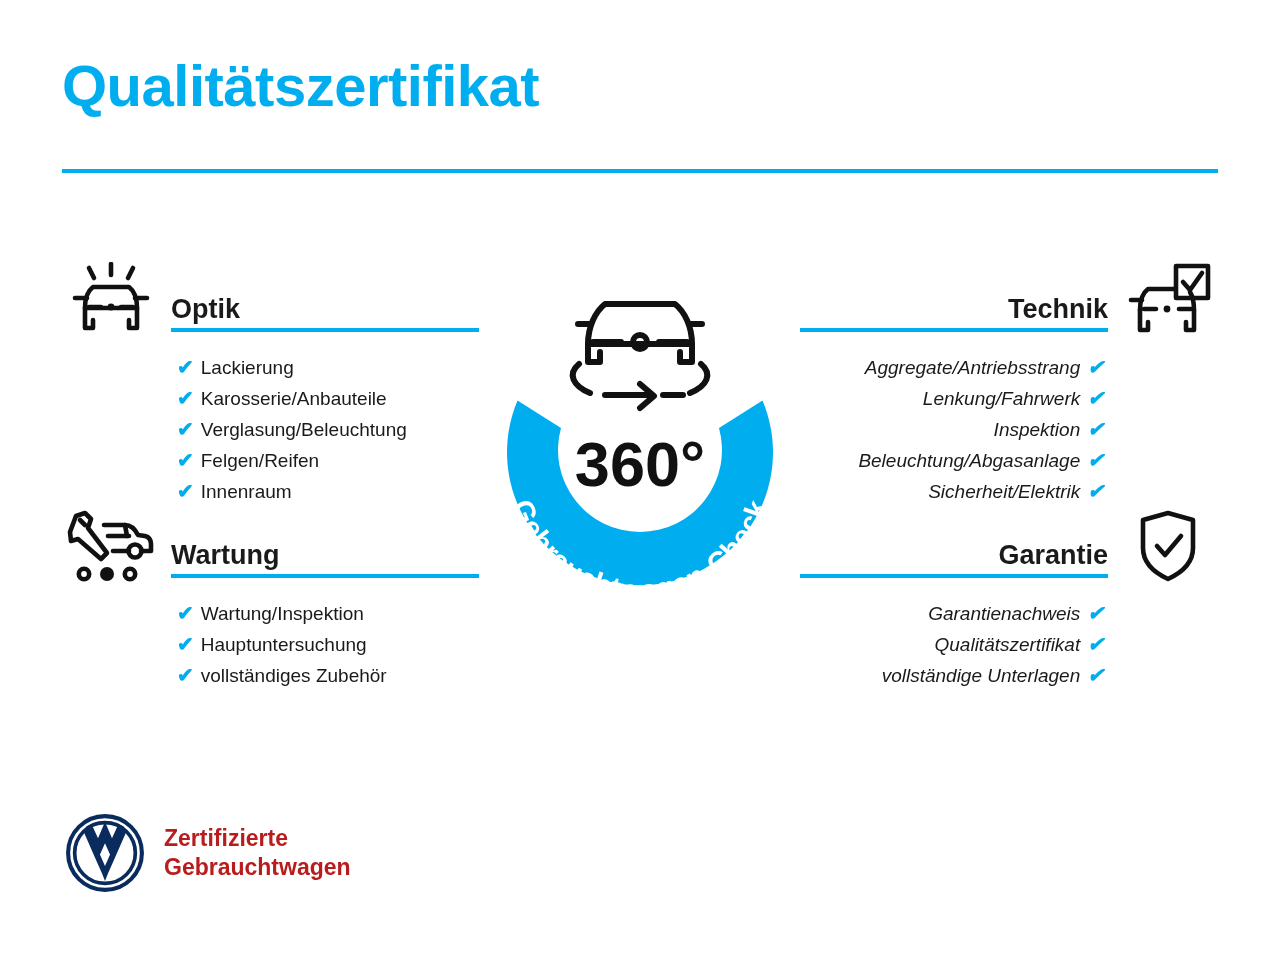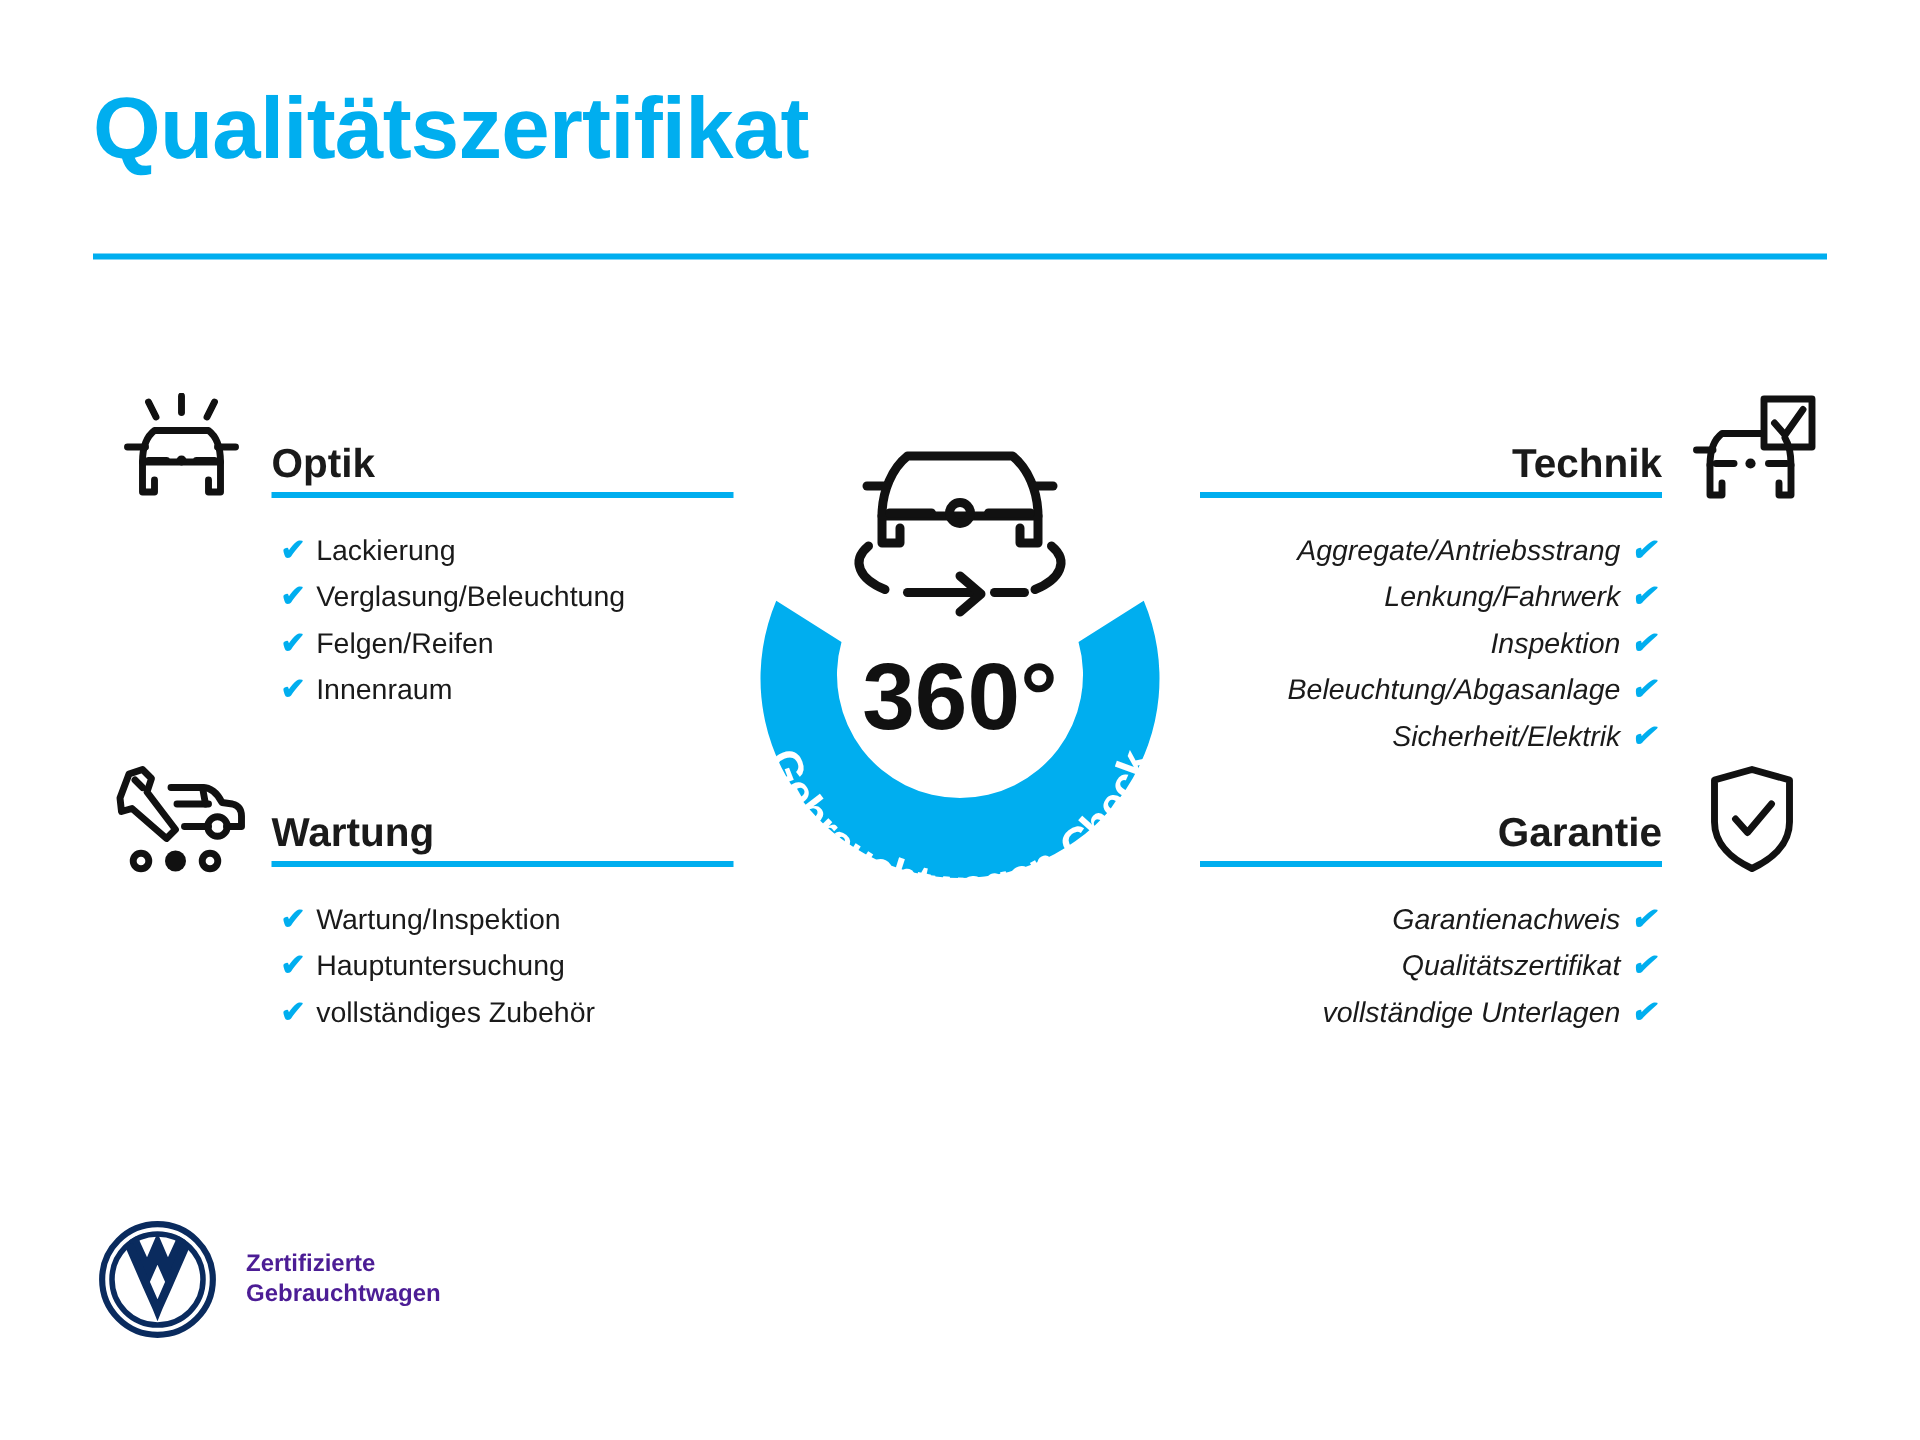--- a/index.html
+++ b/index.html
@@ -37,21 +37,21 @@
     left: 62px;
     top: 169px;
     width: 1156px;
     height: 4px;
     background: #00AEEF;
   }
 
   
   .quadrant { position: absolute; }
 
-  .q-left  { left: 77px; width: 412px; }
+  .q-left  { left: 67px; width: 412px; }
   .q-right { left: 800px; width: 412px; text-align: right; }
 
   .q-top-left    { top: 262px; }
   .q-bottom-left { top: 508px; }
   .q-top-right   { top: 262px; }
   .q-bottom-right{ top: 508px; }
 
   .section-head {
     position: relative;
     height: 78px;
@@ -123,23 +123,23 @@
     left: 64px;
     top: 812px;
     display: flex;
     align-items: center;
     gap: 18px;
   }
   #vw-mark { width: 82px; height: 82px; }
   #vw-mark svg { display: block; width: 100%; height: 100%; }
 
   #footer-text {
-    font-size: 16px;
+    font-size: 23px;
     font-weight: bold;
-    color: #4c1d95;
+    color: #b91c1c;
     line-height: 1.28;
     white-space: pre-line;
   }
 </style>
 </head>
 <body>
 
 <div id="page">
 
   <h1 id="page-title">Qualitätszertifikat</h1>
@@ -161,20 +161,21 @@
           <line x1="22" y1="45" x2="34" y2="45"></line>
           <line x1="54" y1="45" x2="66" y2="45"></line>
           <circle cx="44" cy="45" r="3.4" fill="#111111" stroke="none"></circle>
         </svg>
       </span>
       <div class="section-title">Optik</div>
       <div class="section-rule"></div>
     </div>
     <ul class="check-list">
       <li><span class="check">✔</span><span>Lackierung</span></li>
+      <li><span class="check">✔</span><span>Karosserie/Anbauteile</span></li>
       <li><span class="check">✔</span><span>Verglasung/Beleuchtung</span></li>
       <li><span class="check">✔</span><span>Felgen/Reifen</span></li>
       <li><span class="check">✔</span><span>Innenraum</span></li>
     </ul>
   </div>
 
   <div class="quadrant q-left q-bottom-left">
     <div class="section-head">
       <span class="q-icon">
         <svg viewBox="0 0 88 78" fill="none" stroke="#111111" stroke-width="4.6" stroke-linecap="round" stroke-linejoin="round">

